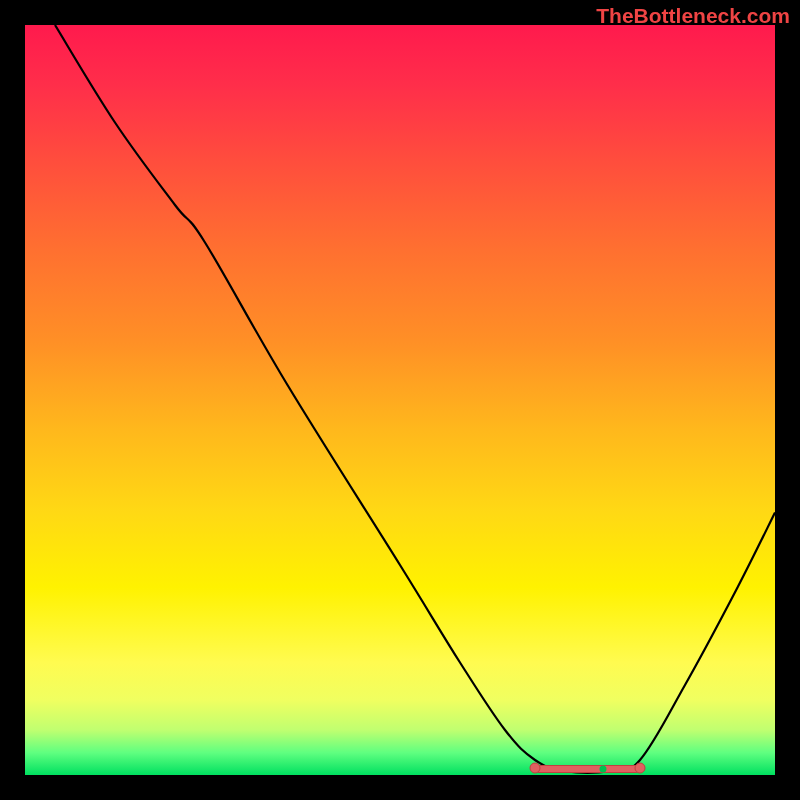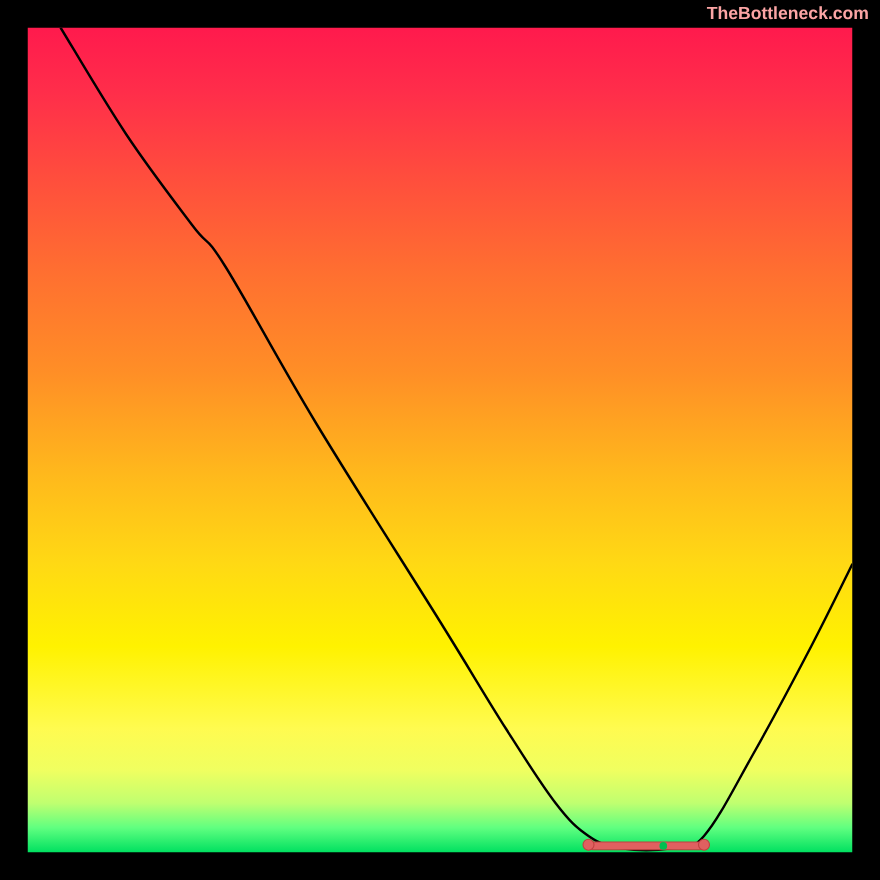--- a/index.html
+++ b/index.html
@@ -8,22 +8,22 @@
     height: 800px;
     background: #000000;
     font-family: Arial, sans-serif;
     position: relative;
     overflow: hidden;
   }
   .watermark {
     position: absolute;
     top: 4px;
     right: 10px;
-    color: #fca5a5;
-    font-size: 16px;
+    color: #ef4444;
+    font-size: 21px;
     font-weight: bold;
     z-index: 10;
     margin-left: 23px;
   }
   .chart-area {
     position: absolute;
     top: 25px;
     left: 25px;
     width: 750px;
     height: 750px;

